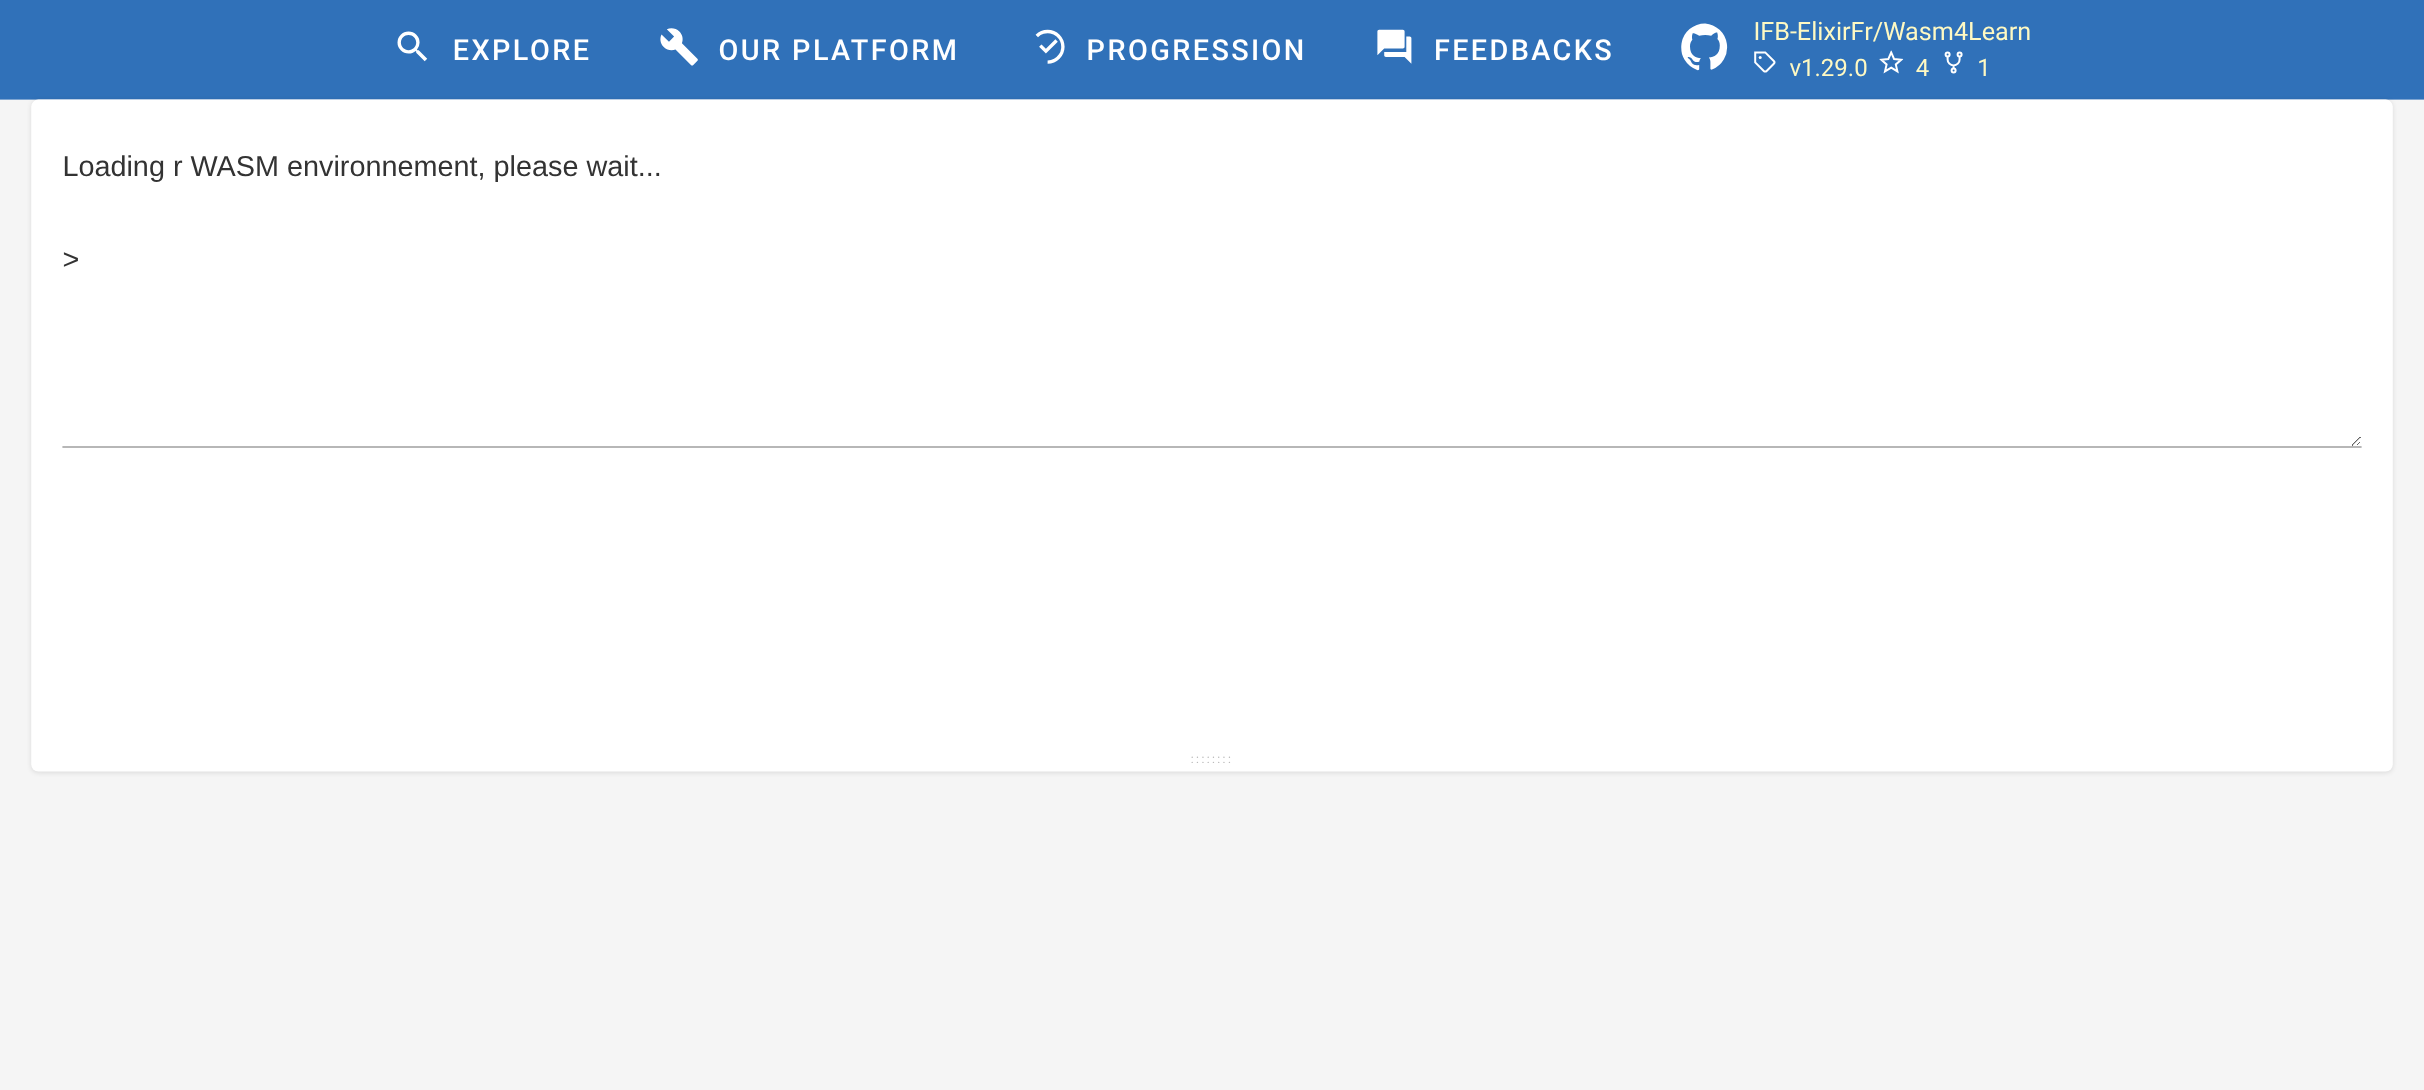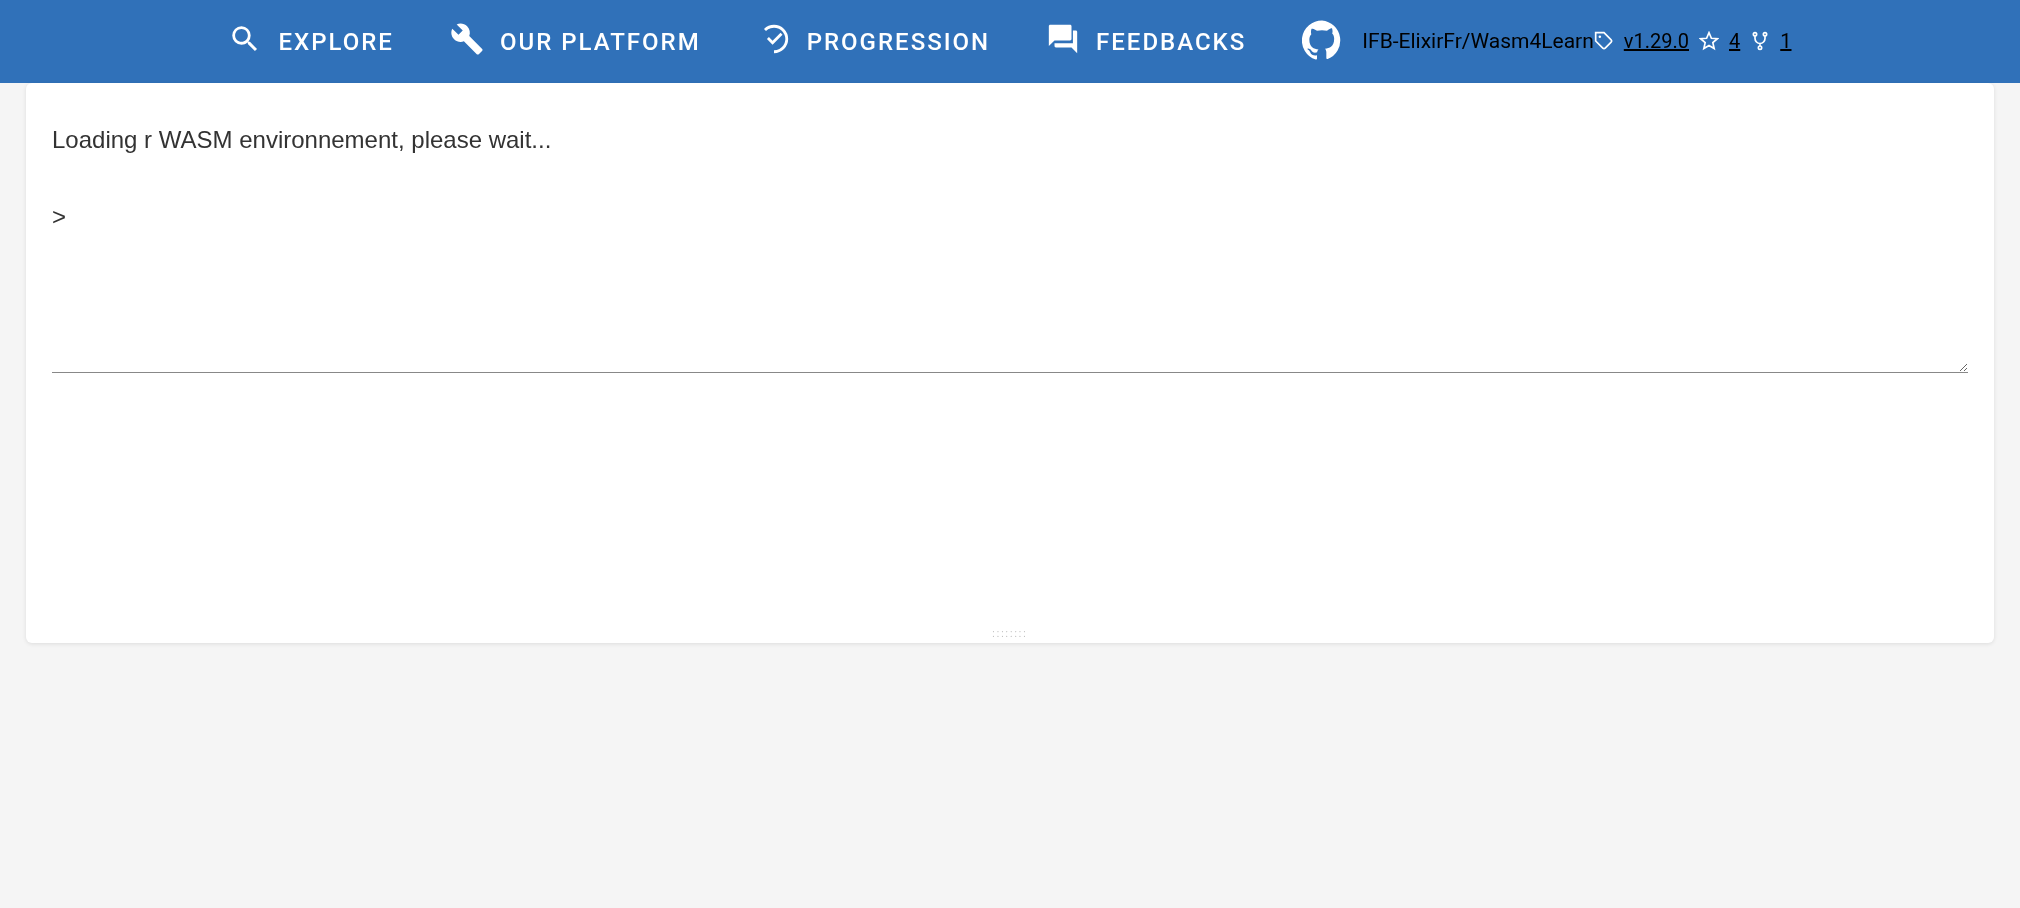--- a/index.html
+++ b/index.html
@@ -33,31 +33,29 @@
   .nav-item svg { width: 34px; height: 34px; fill: #fff; }
   .github-block {
     display: flex;
     align-items: center;
     gap: 20px;
     cursor: pointer;
   }
   .github-block svg.gh { width: 40px; height: 40px; fill: #fff; }
   .gh-text {
     display: flex;
-    flex-direction: row;
+    flex-direction: column;
     font-size: 21px;
     line-height: 1.4;
-    color: #000000;
+    color: #fef9c3;
   }
   .gh-meta {
     display: flex;
-    align-items: center;
     gap: 10px;
     font-size: 20px;
-    text-decoration: underline;
   }
   .gh-meta svg { width: 20px; height: 20px; fill: none; stroke: #fff; stroke-width: 2; }
   .gh-meta svg.filled { fill: #fff; stroke: none; }
 
   .main {
     padding: 0 26px;
   }
   .card {
     background: #fff;
     border-radius: 6px;

